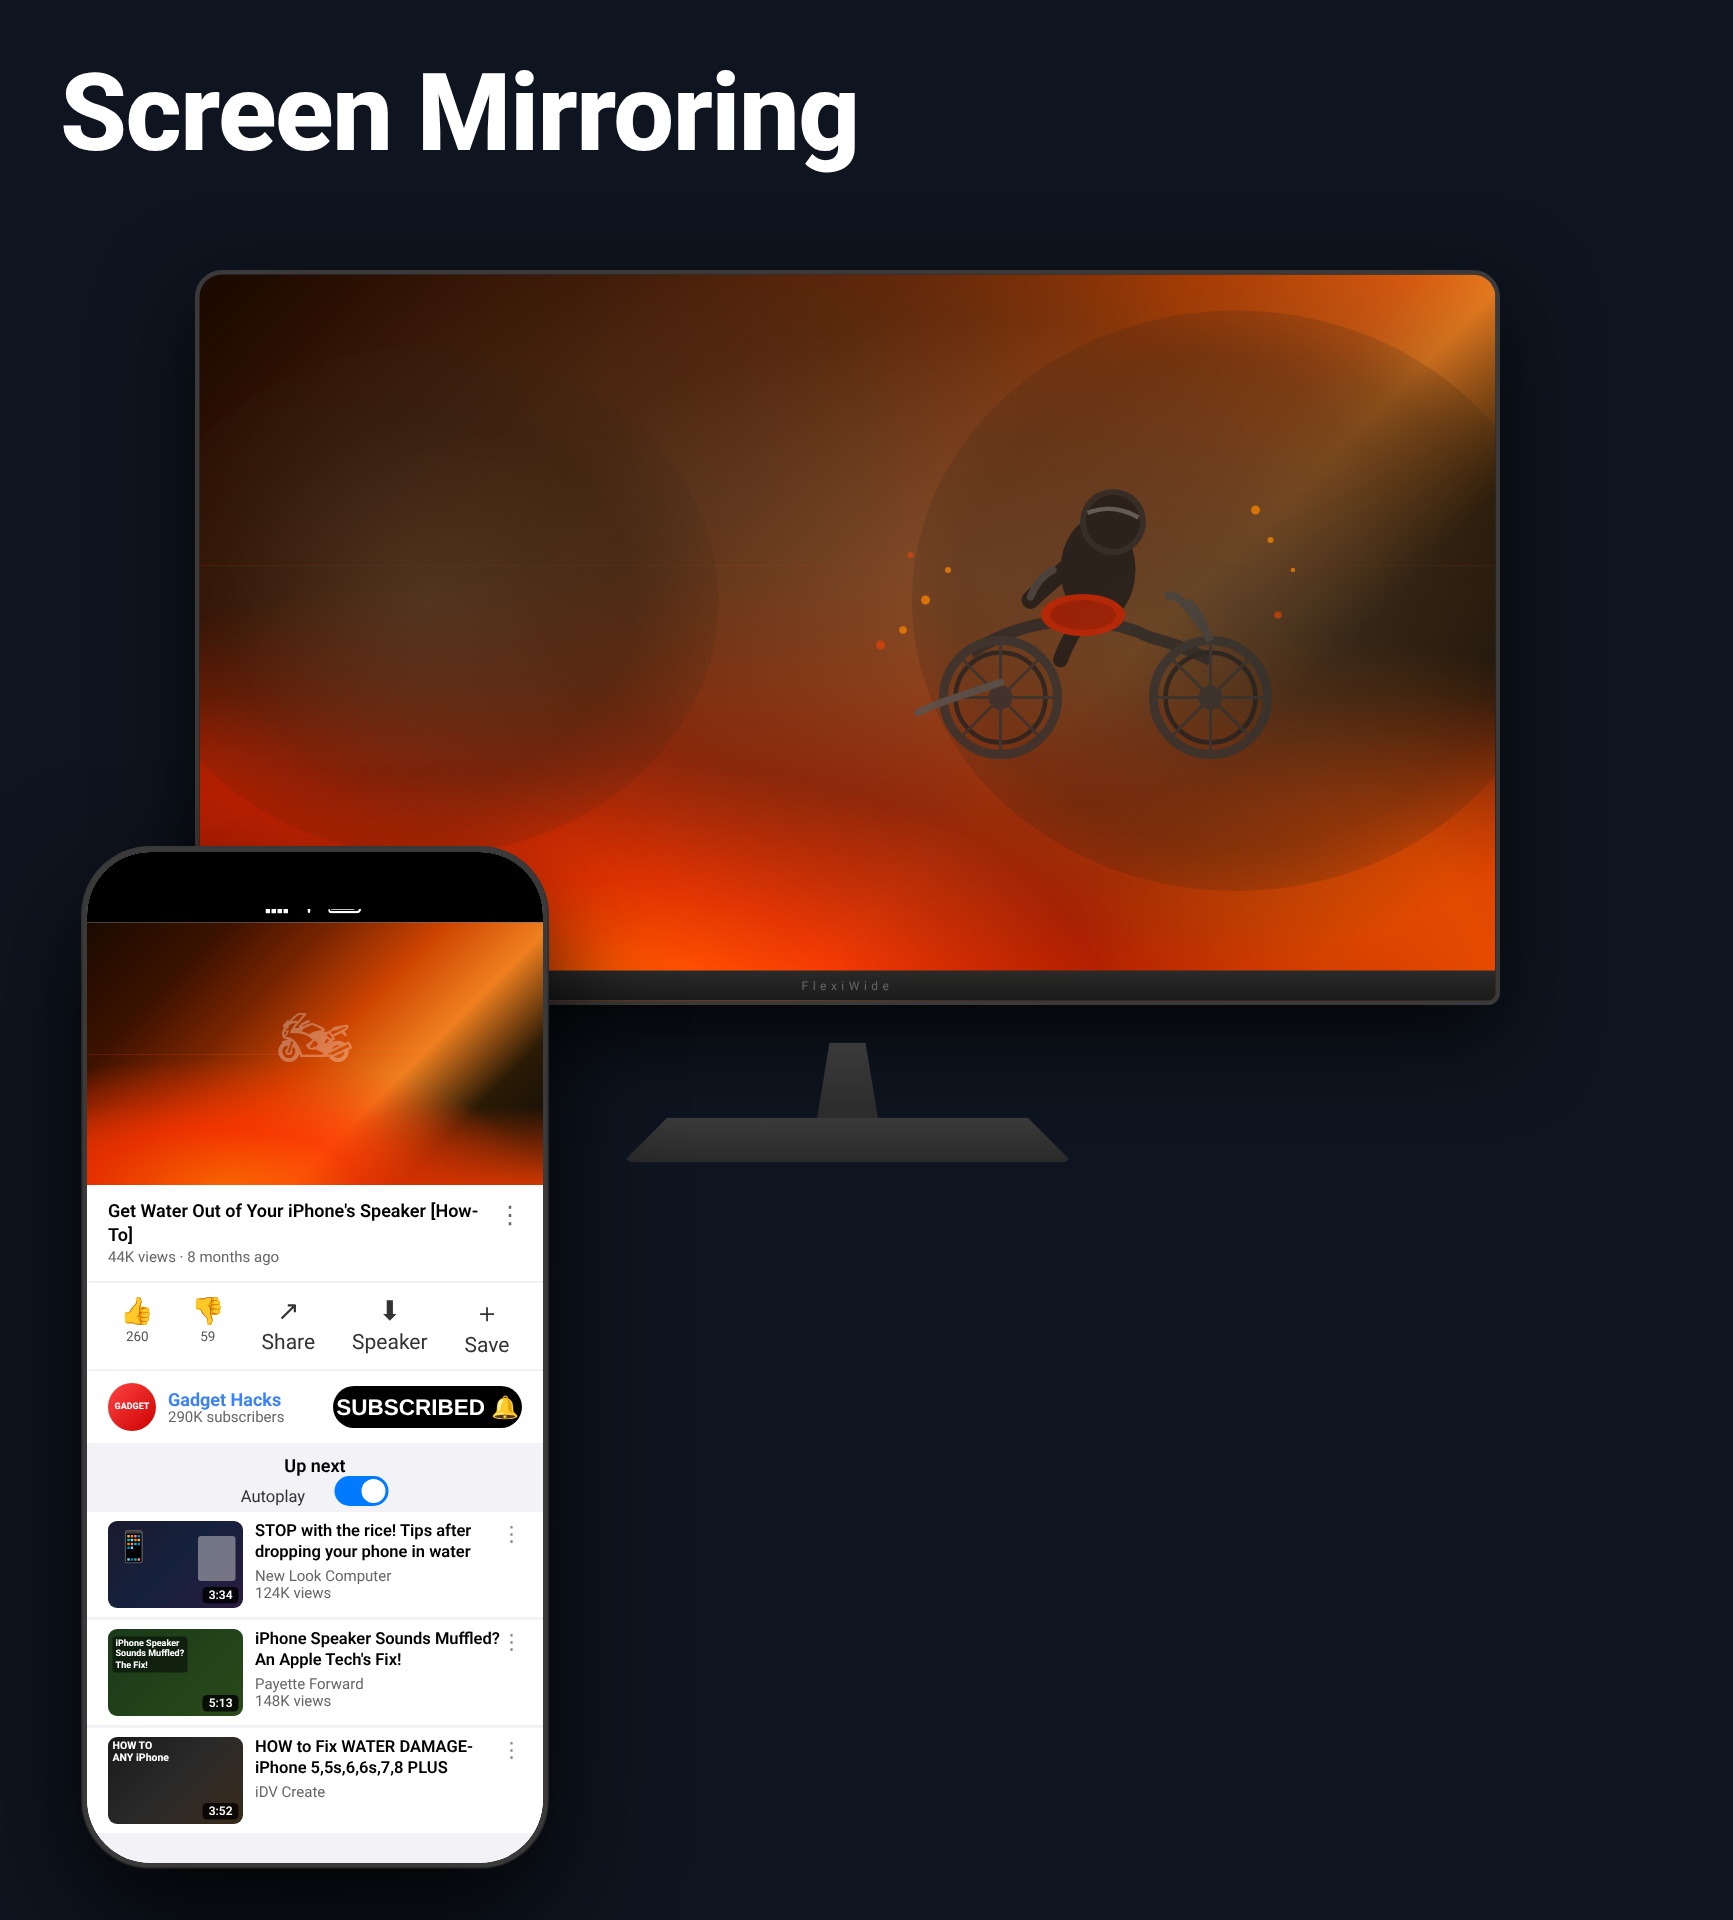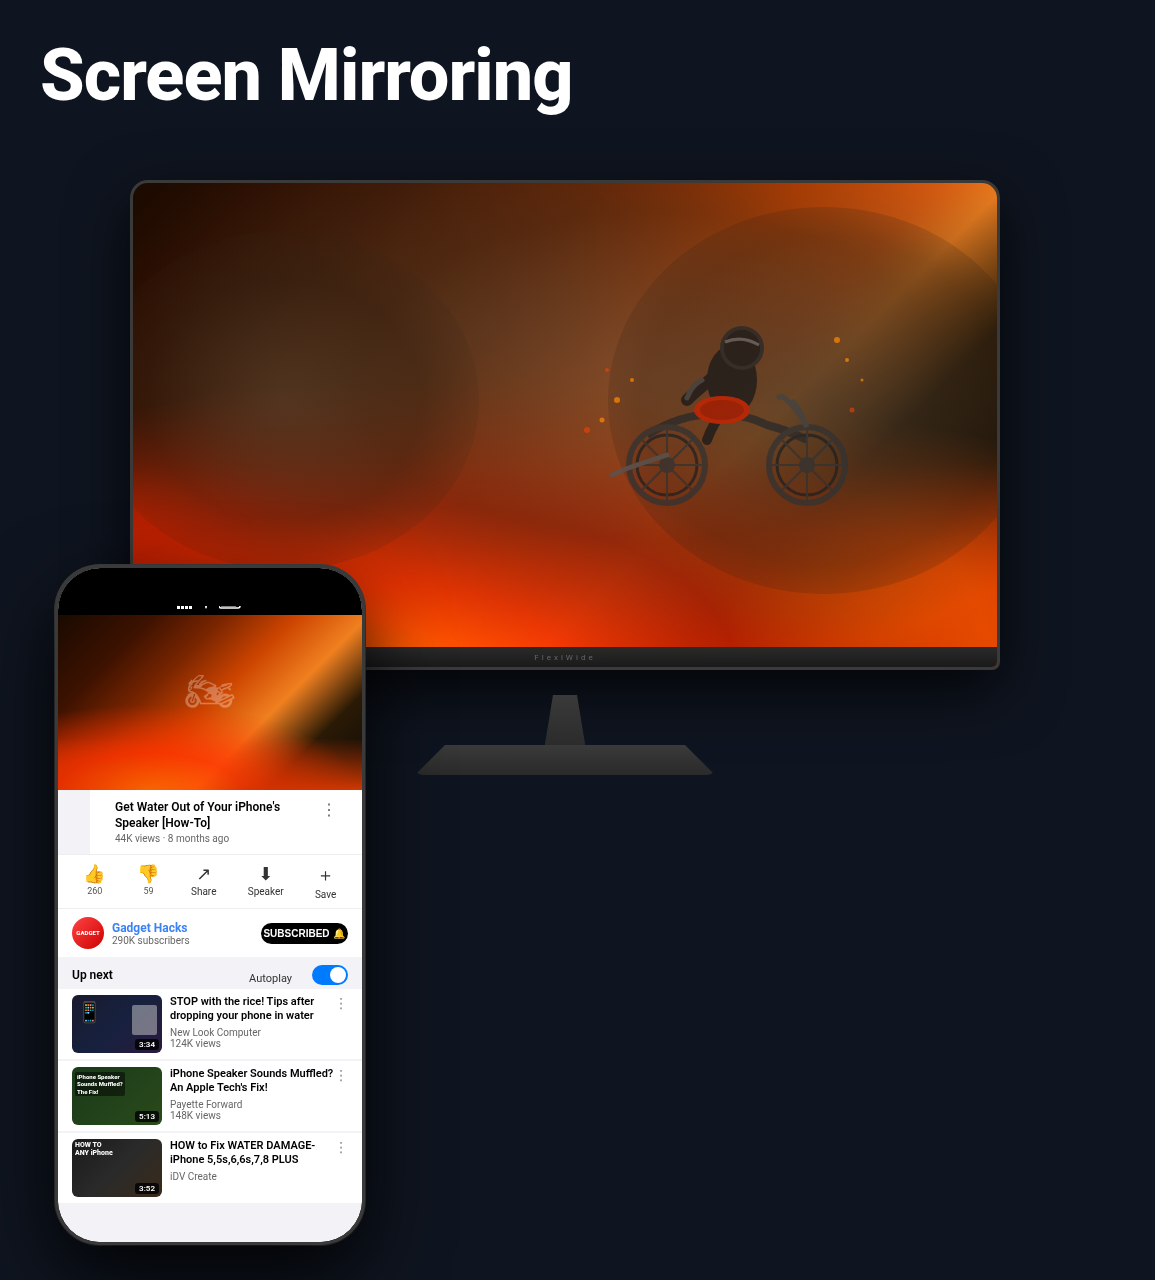--- a/index.html
+++ b/index.html
@@ -262,23 +262,22 @@
       top: 30%;
       left: 50%;
       transform: translateX(-50%);
       color: rgba(255,255,255,0.3);
       font-size: 40px;
     }
 
     
     .video-info-section {
       background: #fff;
-      padding: 10px 25px;
+      padding: 10px 14px;
       flex-shrink: 0;
-      margin-left: 32px;
     }
 
     .video-title-row {
       display: flex;
       justify-content: space-between;
       align-items: flex-start;
     }
 
     .video-title {
       font-size: 12px;
@@ -369,35 +368,36 @@
       font-size: 10px;
       color: #666;
     }
 
     .subscribed-btn {
       background: #000;
       color: #fff;
       border: none;
       border-radius: 20px;
       padding: 5px 2px;
-      font-size: 10px;
+      font-size: 15px;
       font-weight: 600;
       display: flex;
       align-items: center;
       gap: 4px;
     }
 
     
     .up-next-header {
       display: flex;
       justify-content: space-between;
       align-items: center;
       padding: 8px 14px 4px;
       background: #f2f2f7;
       flex-shrink: 0;
+      flex-direction: column;
     }
 
     .up-next-label {
       font-size: 12px;
       font-weight: 600;
       color: #000;
     }
 
     .autoplay-row {
       display: flex;
@@ -515,21 +515,21 @@
       font-weight: 800;
       color: #fff;
       background: rgba(0,0,0,0.5);
       padding: 1px 2px;
       border-radius: 2px;
       line-height: 1.2;
     }
 
     
     .download-label {
-      font-size: 10px;
+      font-size: 14px;
       color: #333;
     }
   </style>
 </head>
 <body>
 
 <div class="header-section">
   <div class="main-title">Screen Mirroring</div>
 </div>
 

